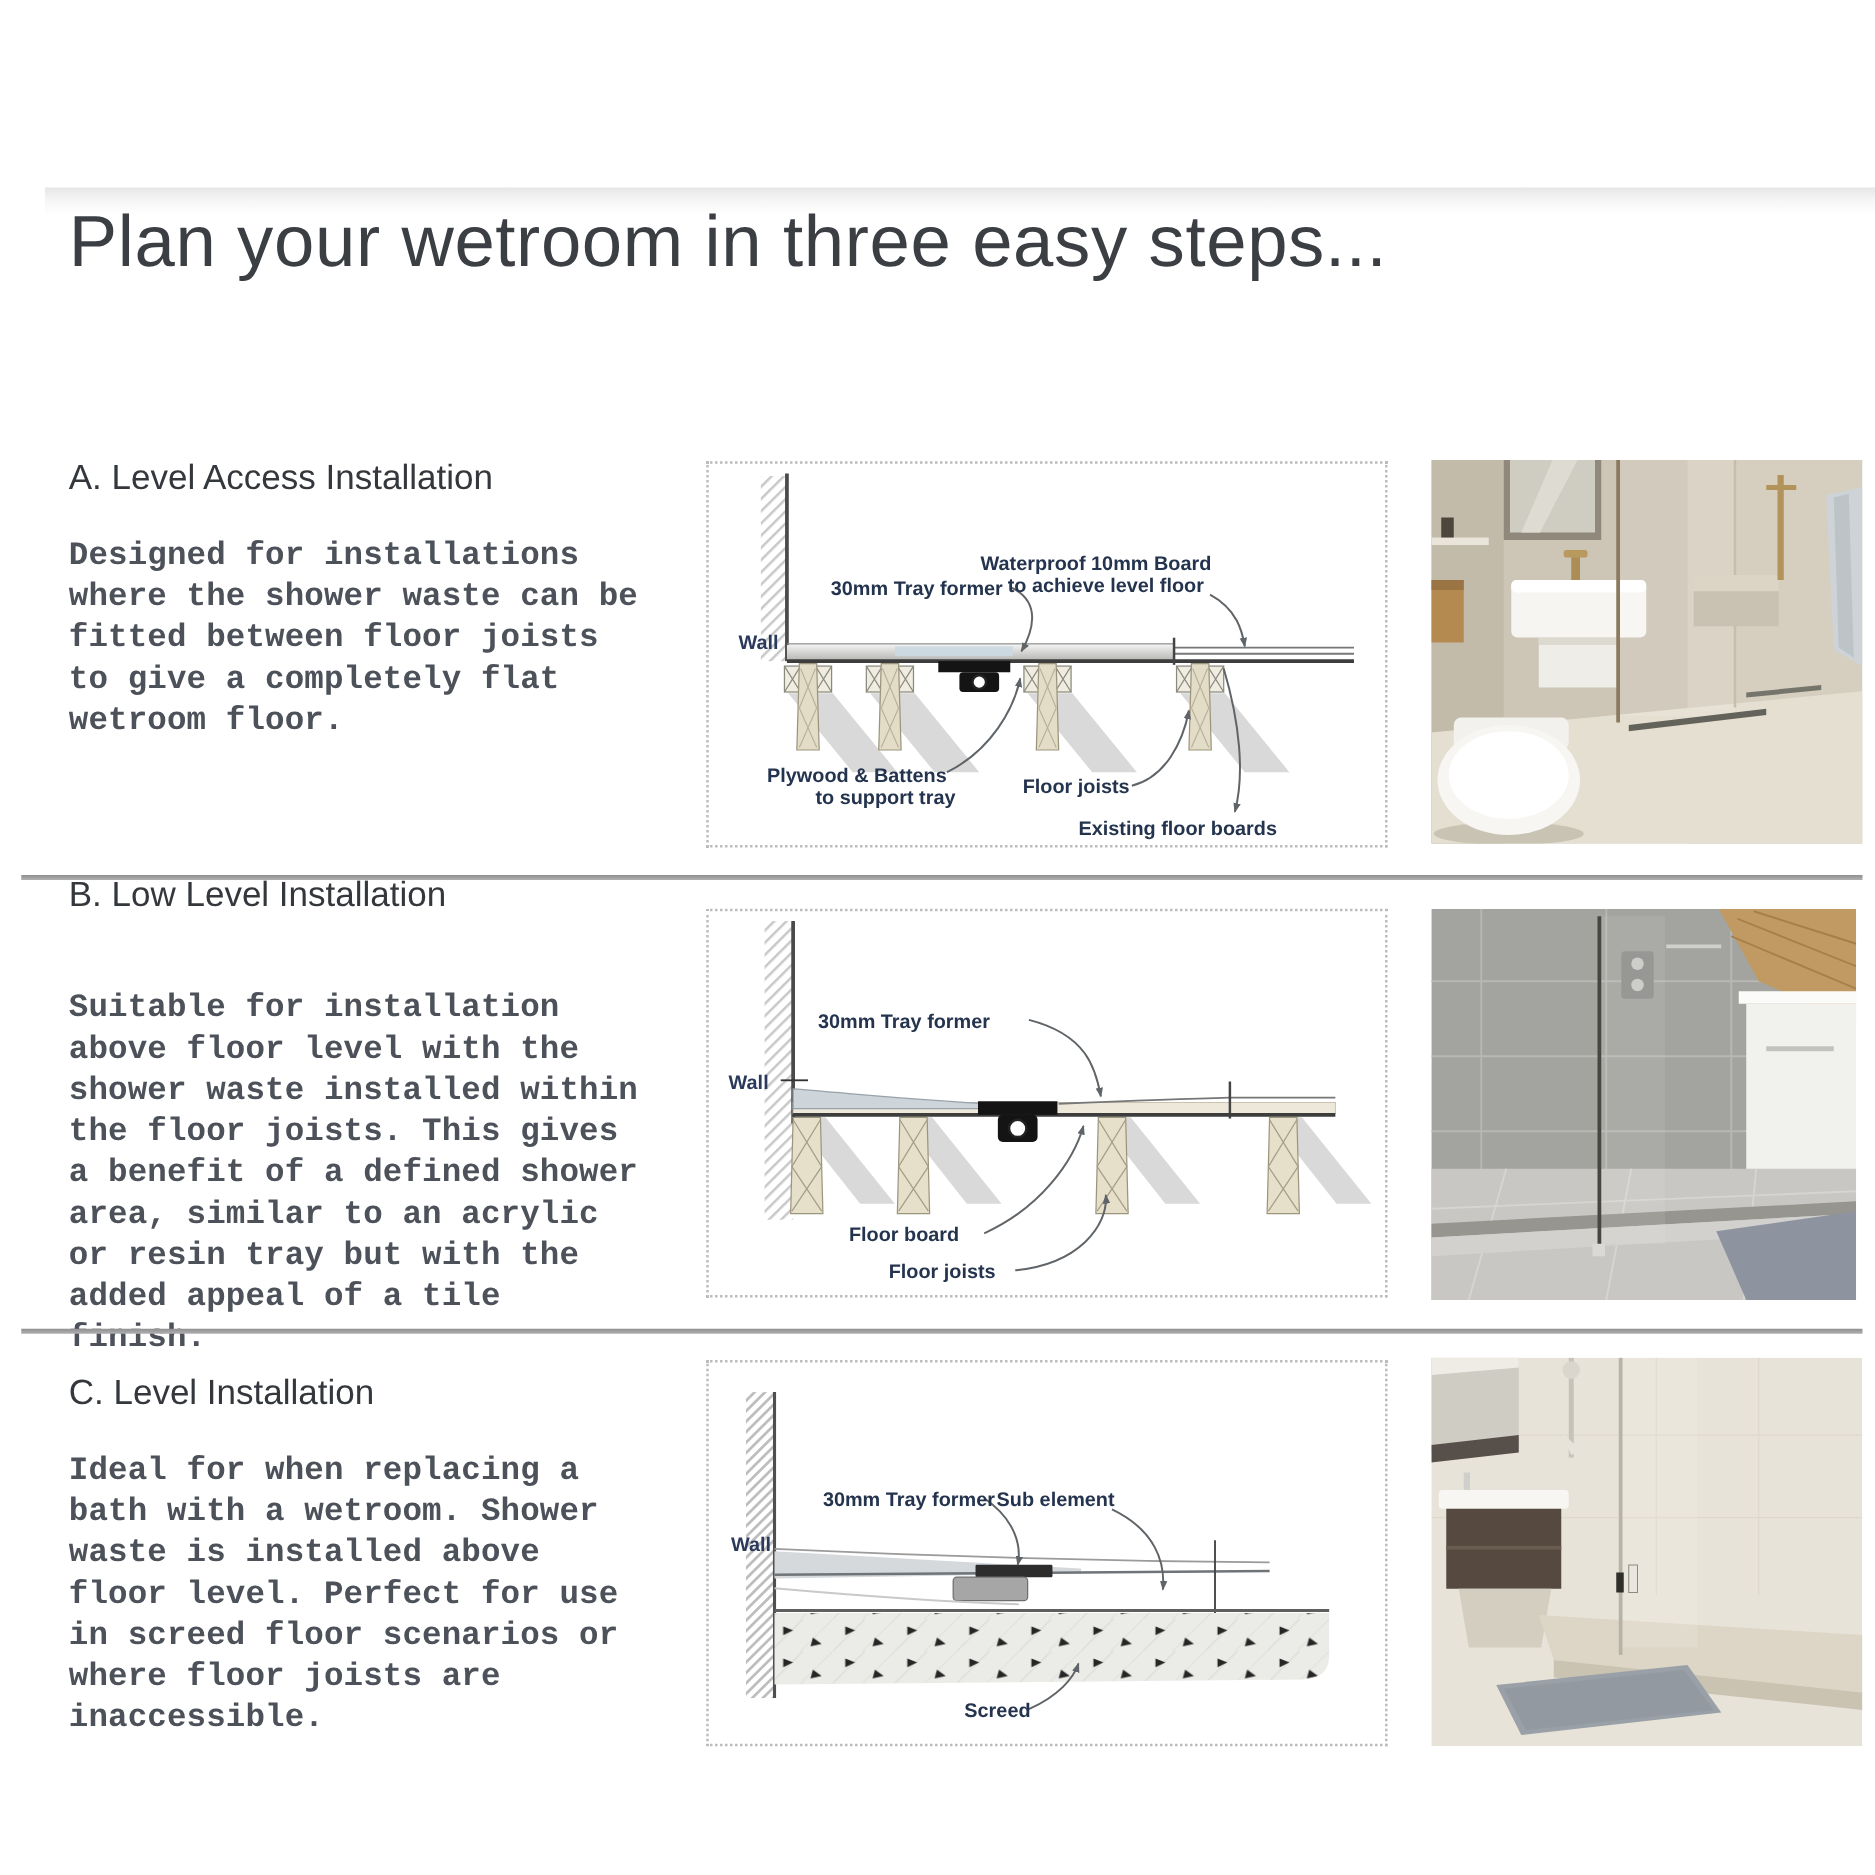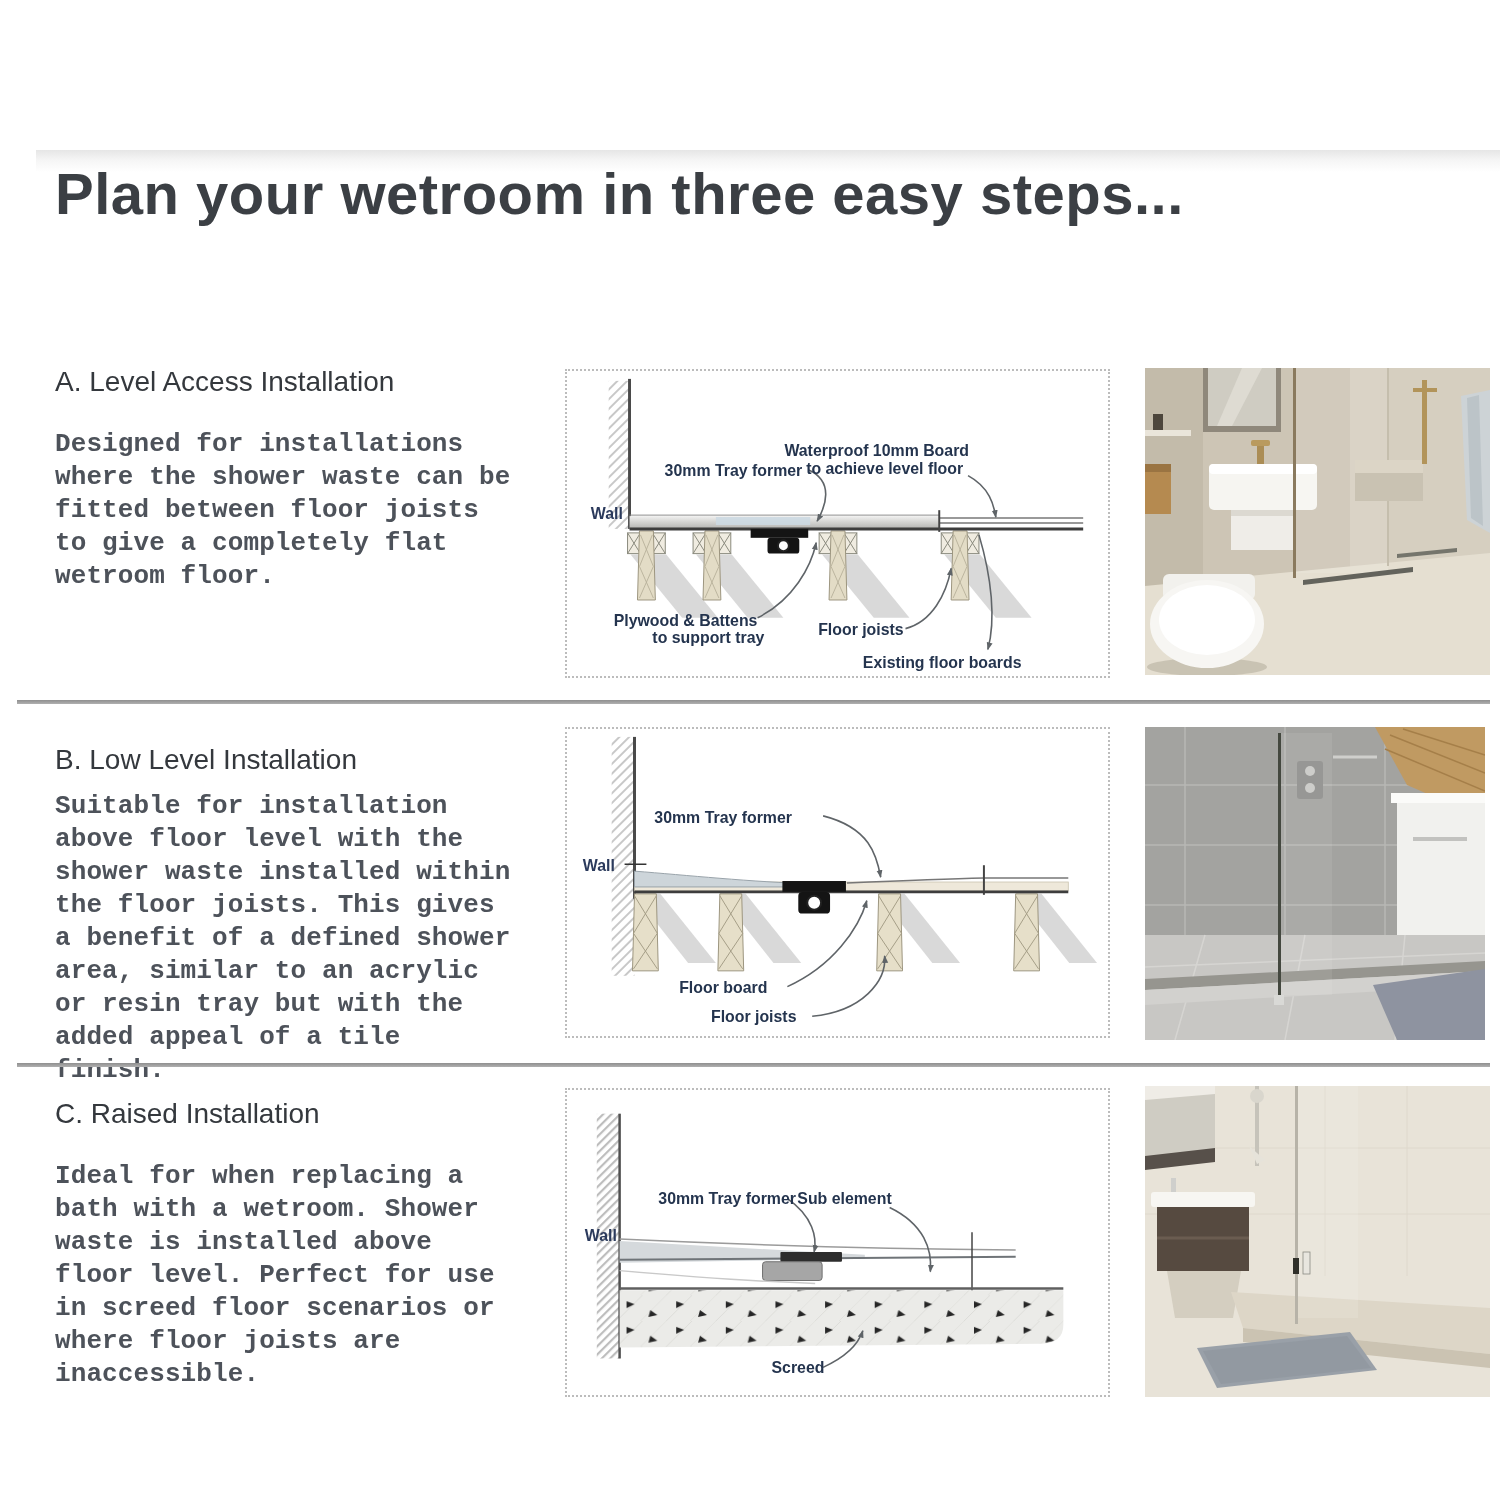--- a/index.html
+++ b/index.html
@@ -1,21 +1,21 @@
 <!DOCTYPE html>
 <html><head>
 <meta charset="utf-8">
 <style>
   * { margin:0; padding:0; box-sizing:border-box; }
   html,body { background:#ffffff; }
   body { width:1500px; height:1500px; position:relative; font-family:"Liberation Sans",sans-serif; overflow:hidden; }
   .canvas { position:absolute; inset:0; }
   .top-band { position:absolute; left:36px; top:150px; width:1464px; height:22px;
               background:linear-gradient(180deg,#e6e6e6 0%,#f5f5f5 45%,#ffffff 100%); }
-  .page-title { position:absolute; left:55px; top:160px; font-size:58px; font-weight:700;
+  .page-title { position:absolute; left:55px; top:160px; font-size:58px; font-weight:400;
                 color:#3b3f44; letter-spacing:0.5px; white-space:nowrap; }
   .step-heading { position:absolute; left:55px; top:282px; font-size:34px; font-weight:700;
                   color:#d2703a; white-space:nowrap; }
   .sec-heading { position:absolute; left:55px; font-size:28px; font-weight:400; color:#34383d; white-space:nowrap; }
   .sec-body { position:absolute; left:55px; width:462px; font-size:26px; line-height:33px;
               font-weight:700; color:#4d525a; letter-spacing:0.1px;font-family:Liberation Mono, monospace; }
   .diagram { position:absolute; left:565px; width:545px; border:2px dotted #bcbcbc; background:#ffffff; }
   .photo { position:absolute; left:1145px; overflow:hidden; }
   .divider { position:absolute; left:17px; width:1473px; height:4px;
              background:linear-gradient(180deg,#8f8f8f,#b0b0b0); }
@@ -131,21 +131,21 @@
       <path d="M252,186 L312,180 L312,184 L252,190 z" fill="#75756c"></path>
       <ellipse cx="62" cy="299" rx="60" ry="9" fill="#b3ab9a" opacity="0.55"></ellipse>
       <rect x="18" y="206" width="92" height="26" rx="6" fill="#f2f1ed"></rect>
       <ellipse cx="62" cy="256" rx="57" ry="44" fill="#f7f6f3"></ellipse>
       <ellipse cx="62" cy="252" rx="48" ry="35" fill="#ffffff"></ellipse>
     </svg>
   </div>
 
   <div class="divider" style="top:700px"></div>
 
-  <h3 class="sec-heading" style="top:744px">B. Low Level Installation</h3>
+  <h3 class="sec-heading" style="top:700px">B. Low Level Installation</h3>
   <p class="sec-body" style="top:790px">Suitable for installation above floor level with the shower waste installed within the floor joists. This gives a benefit of a defined shower area, similar to an acrylic or resin tray but with the added appeal of a tile finish.</p>
 
   <div class="diagram" style="top:727px;height:311px">
     <svg viewBox="0 0 545 311" preserveAspectRatio="none">
       <defs>
         <pattern id="hB" width="7" height="7" patternUnits="userSpaceOnUse" patternTransform="rotate(45)">
           <rect width="7" height="7" fill="#ffffff"></rect>
             <line x1="1" y1="0" x2="1" y2="7" stroke="#c8c8c8" stroke-width="2"></line>
         </pattern>
         <marker id="arB" markerWidth="9" markerHeight="9" refX="7" refY="4.5" orient="auto" markerUnits="userSpaceOnUse">
@@ -220,21 +220,21 @@
       <path d="M0,263 L340,244 L340,258 L0,278 z" fill="#d2d1ce"></path>
       <path d="M228,258 L340,242 L340,313 L252,313 z" fill="#8e93a0"></path>
       <rect x="135" y="6" width="52" height="262" fill="#ffffff" opacity="0.08"></rect>
       <rect x="133" y="6" width="3" height="268" fill="#44483f"></rect>
       <rect x="129" y="268" width="10" height="10" fill="#d9d9d6"></rect>
     </svg>
   </div>
 
   <div class="divider" style="top:1063px"></div>
 
-  <h3 class="sec-heading" style="top:1098px">C. Raised Installation</h3>
+  <h3 class="sec-heading" style="top:1098px">C. Level Installation</h3>
   <p class="sec-body" style="top:1160px">Ideal for when replacing a bath with a wetroom. Shower waste is installed above floor level. Perfect for use in screed floor scenarios or where floor joists are inaccessible.</p>
 
   <div class="diagram" style="top:1088px;height:309px">
     <svg viewBox="0 0 545 309" preserveAspectRatio="none">
       <defs>
         <pattern id="hC" width="6" height="6" patternUnits="userSpaceOnUse" patternTransform="rotate(45)">
           <rect width="6" height="6" fill="#ffffff"></rect>
             <line x1="1" y1="0" x2="1" y2="6" stroke="#bdbdbd" stroke-width="2.4"></line>
         </pattern>
         <pattern id="scrC" width="50" height="26" patternUnits="userSpaceOnUse">

